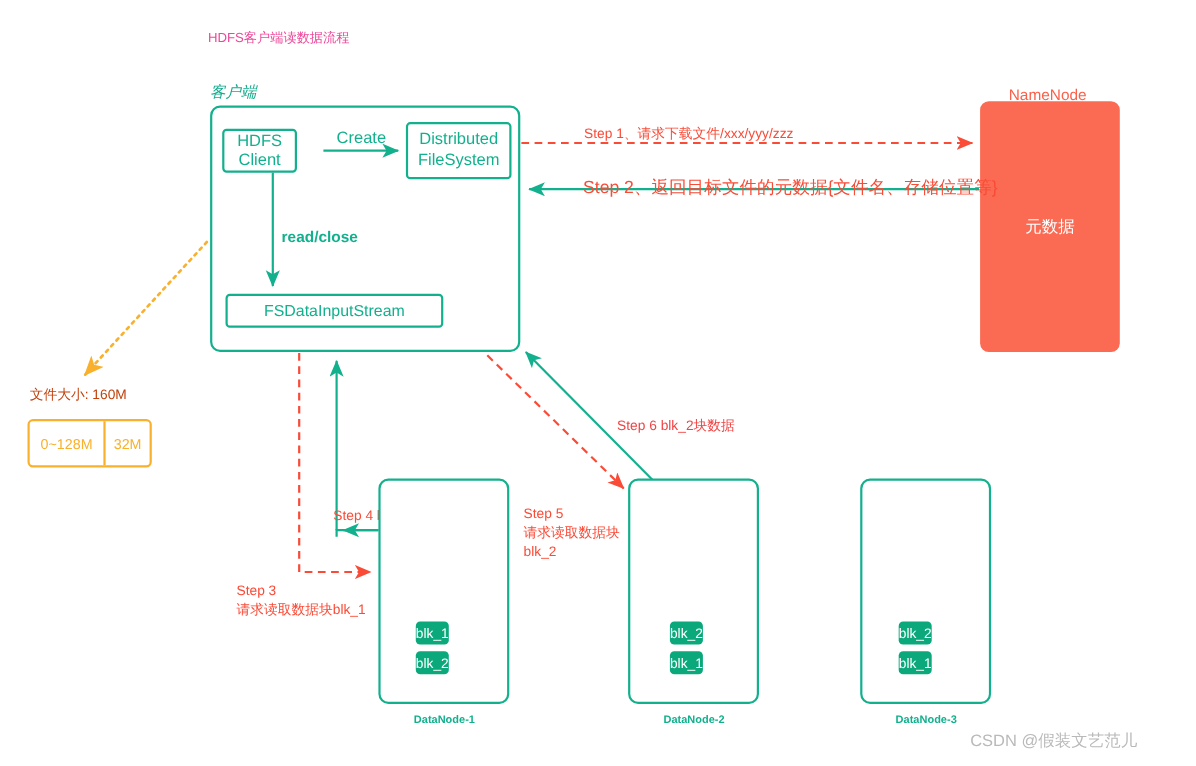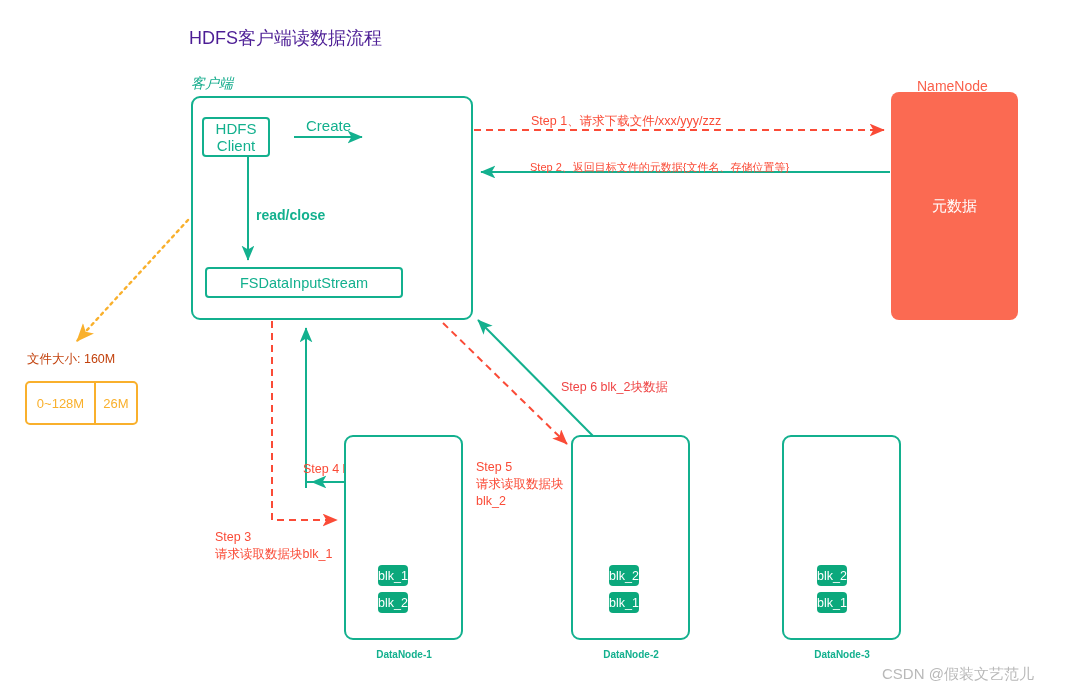--- a/index.html
+++ b/index.html
@@ -26,22 +26,22 @@
   .lbl {
     position: absolute;
     white-space: pre;
     line-height: 1.35;
   }
 
   
   #diagram-title {
     left: 189px;
     top: 26px;
-    font-size: 18px;
-    color: #4c1d95;
+    font-size: 12px;
+    color: #ec4899;
     font-weight: 400;
   }
 
   
   #client-label {
     left: 191px;
     top: 74px;
     font-size: 14px;
     color: #12ab8b;
     font-style: italic;
@@ -134,21 +134,21 @@
   
   #step1-label {
     left: 531px;
     top: 113px;
     font-size: 12.5px;
     color: #fa4b37;
   }
   #step2-label {
     left: 530px;
     top: 160px;
-    font-size: 11px;
+    font-size: 16px;
     color: #fa4b37;
   }
   #step3-label {
     left: 215px;
     top: 529px;
     font-size: 12.5px;
     color: #fa4b37;
   }
   #step4-label {
     left: 303px;
@@ -300,20 +300,24 @@
 
   <div class="lbl" id="diagram-title">HDFS客户端读数据流程</div>
 
   <div class="lbl" id="client-label">客户端</div>
   <div id="client-box"></div>
 
   <div class="inner-box" id="hdfs-client-box">
     <span>HDFS Client</span>
   </div>
 
+  <div class="inner-box" id="dfs-box">
+    <span style="white-space:pre-line">Distributed
+FileSystem</span>
+  </div>
 
   <div class="inner-box" id="fsdis-box">
     <span>FSDataInputStream</span>
   </div>
 
   <div class="lbl" id="create-label">Create</div>
   <div class="lbl" id="readclose-label">read/close</div>
 
   <div class="lbl" id="namenode-label">NameNode</div>
   <div id="namenode-box"></div>
@@ -325,21 +329,21 @@
 请求读取数据块blk_1</div>
   <div class="lbl" id="step4-label">Step 4 blk_1块数据</div>
   <div class="lbl" id="step5-label">Step 5
 请求读取数据块
 blk_2</div>
   <div class="lbl" id="step6-label">Step 6 blk_2块数据</div>
 
   <div class="lbl" id="filesize-label">文件大小: 160M</div>
   <div id="filesize-box">
     <div class="seg first">0~128M</div>
-    <div class="seg">26M</div>
+    <div class="seg">32M</div>
   </div>
 
   <div class="dn-box" id="dn1-box"></div>
   <div class="blk-stack" id="dn1-blocks">
     <div class="blk-badge">blk_1</div>
     <div class="blk-badge">blk_2</div>
   </div>
   <div class="dn-name" id="dn1-name">DataNode-1</div>
 
   <div class="dn-box" id="dn2-box"></div>

